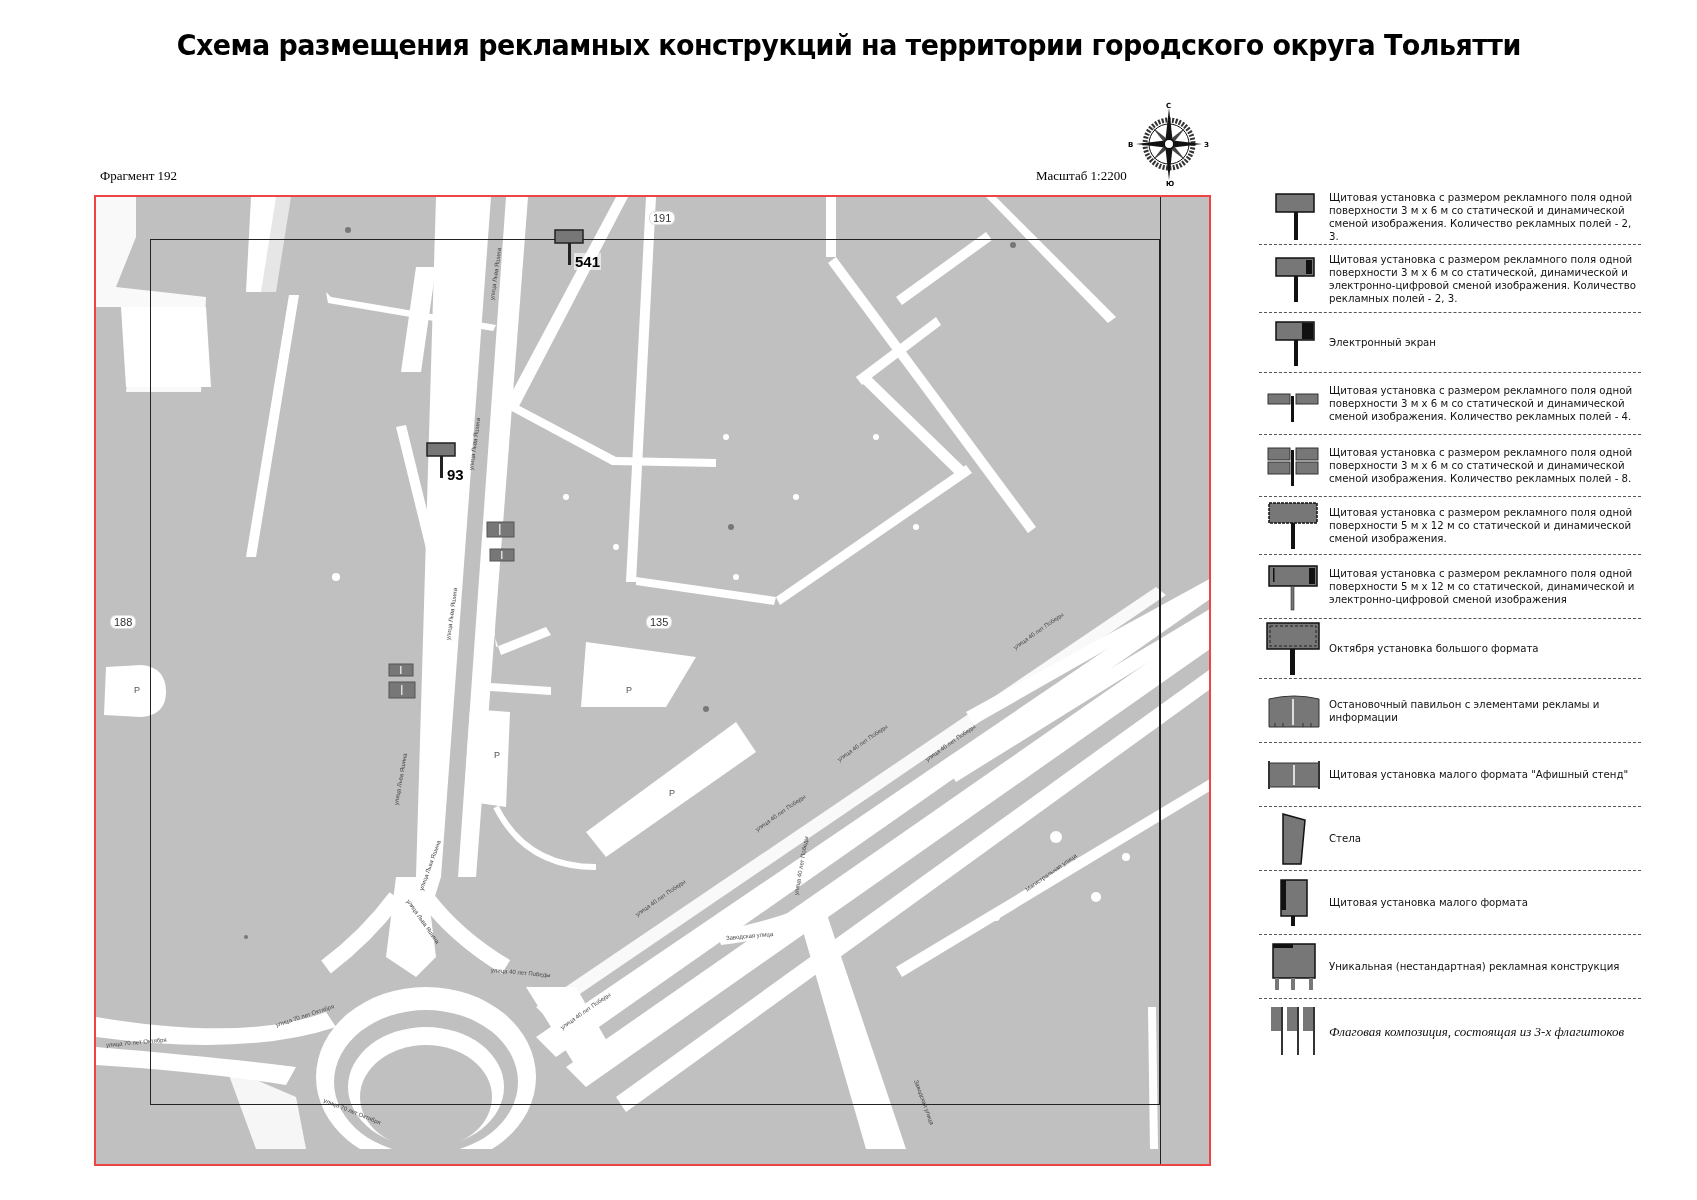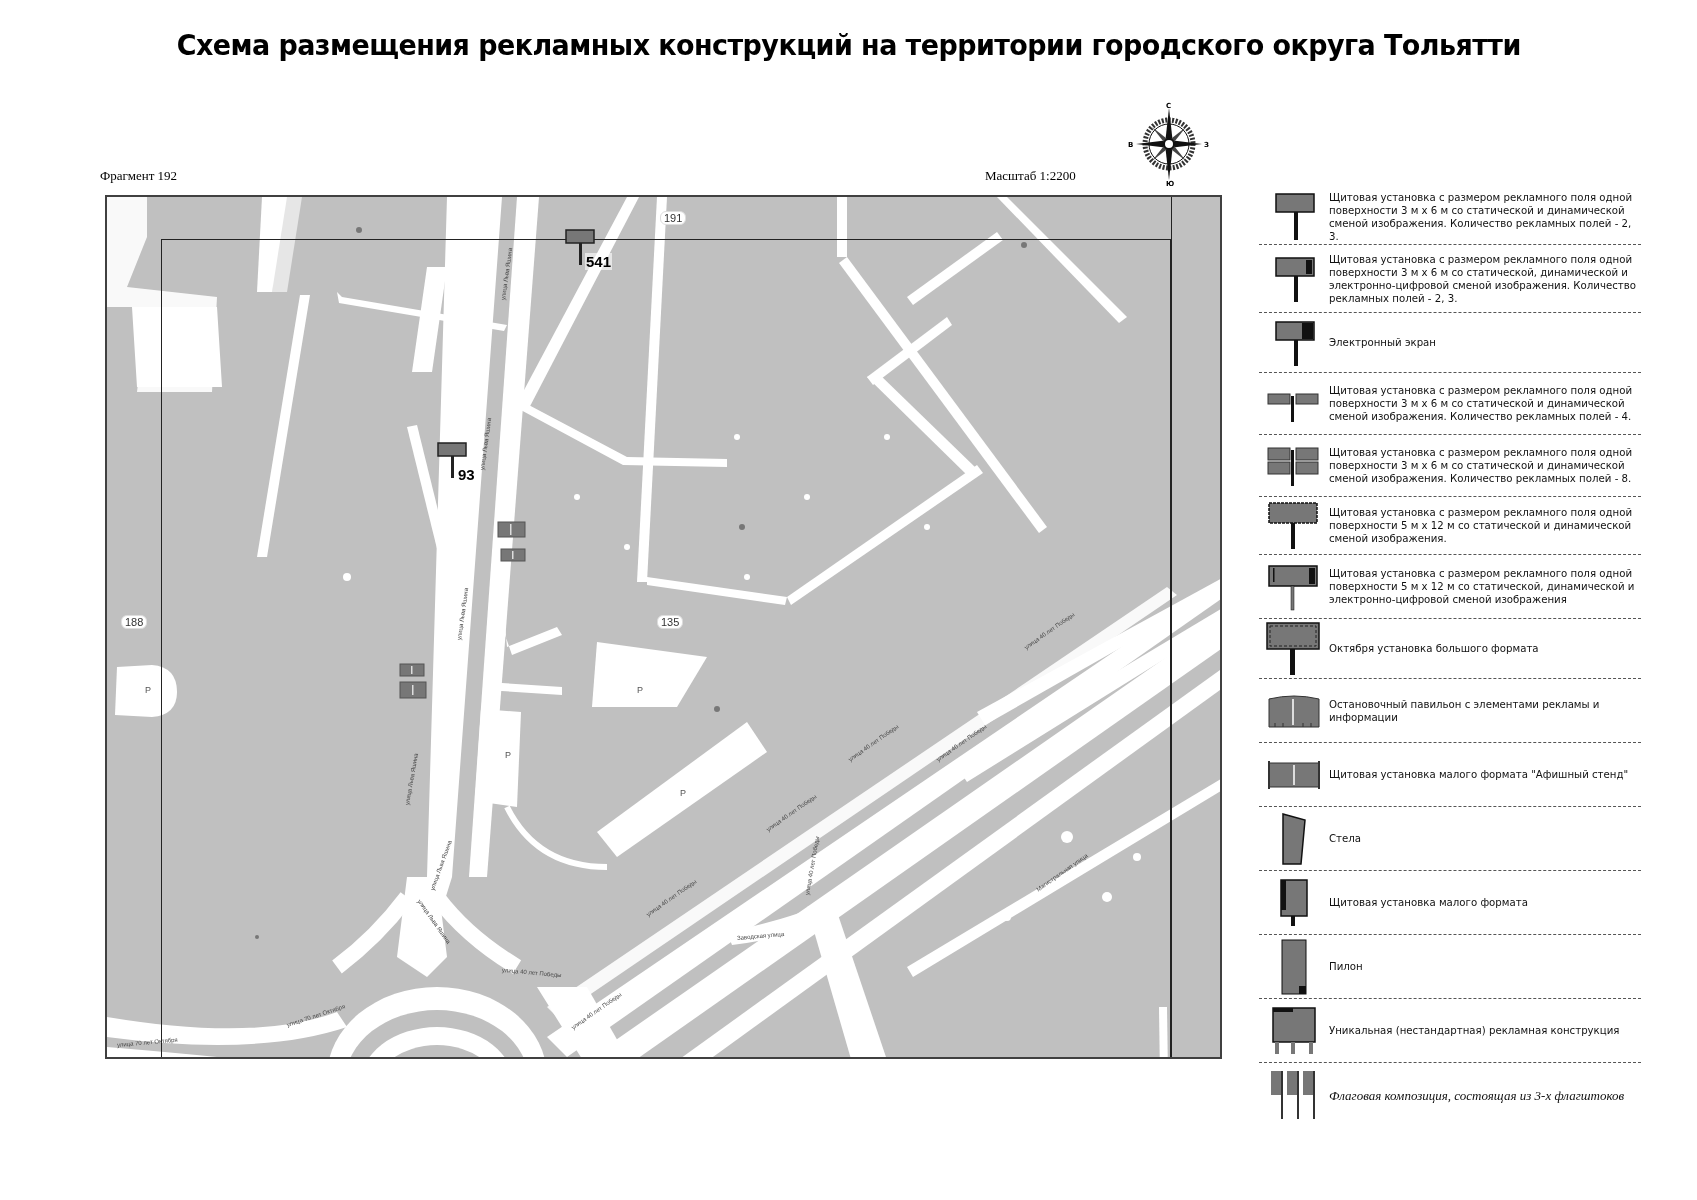--- a/index.html
+++ b/index.html
@@ -1,21 +1,21 @@
 <!DOCTYPE html>
 <html><head>
 <meta charset="utf-8">
 <style>
   html, body { margin: 0; padding: 0; background: #ffffff; }
   body { width: 1697px; height: 1200px; position: relative; overflow: hidden; font-family: "Liberation Sans", sans-serif; color: #000; }
   .title { position: absolute; left: 0; top: 28px; width: 1560px; padding-left: 190px; box-sizing: border-box; font-family: "DejaVu Sans", sans-serif; font-weight: bold; font-size: 29px; letter-spacing: -0.6px; white-space: nowrap; transform: scaleX(0.93); transform-origin: left center; }
   .frag { position: absolute; left: 92px; top: 168px; font-family: "Liberation Serif", serif; font-size: 13px; margin-left: 8px; }
-  .scale { position: absolute; left: 985px; top: 168px; font-family: "Liberation Serif", serif; font-size: 13px; }
+  .scale { position: absolute; left: 1036px; top: 168px; font-family: "Liberation Serif", serif; font-size: 13px; }
   .compass { position: absolute; left: 1128px; top: 100px; width: 82px; height: 86px; }
-  .map { position: absolute; left: 105px; top: 195px; width: 1117px; height: 864px; border: 2px solid #404040; background: #c0c0c0; overflow: hidden; box-sizing: border-box; }
+  .map { position: absolute; left: 94px; top: 195px; width: 1117px; height: 971px; border: 2px solid #ef4444; background: #c0c0c0; overflow: hidden; box-sizing: border-box; }
   .map svg.base { position: absolute; left: 0; top: 0; }
   .inner-frame { position: absolute; left: 54px; top: 42px; width: 1010px; height: 866px; border: 1.5px solid #222; box-sizing: border-box; pointer-events: none; }
   .inner-vline { position: absolute; left: 1064px; top: 0; width: 0; height: 100%; border-left: 1.5px solid #222; }
   .plot-label { position: absolute; font-size: 11px; background: #fff; border-radius: 6px; padding: 0 3px; color: #333; border: 1px solid #ddd; }
   .ad-num { position: absolute; font-weight: bold; font-size: 15px; color: #000; background: rgba(255,255,255,0.6); padding: 0 1px; }
   .street { position: absolute; font-size: 6px; color: #444; white-space: nowrap; transform-origin: left center; }
   .parking { position: absolute; font-size: 9px; color: #555; }
   .legend { position: absolute; left: 1259px; top: 165px; width: 382px; margin-top: 24px; }
   .leg-item { display: flex; align-items: center; border-bottom: 1.5px dashed #555; box-sizing: border-box; }
   .leg-icon { width: 70px; flex: 0 0 70px; display: flex; justify-content: center; align-items: center; }
@@ -330,29 +330,20 @@
       <svg width="30" height="50">
           <rect x="2" y="2" width="26" height="36" fill="#777" stroke="#111" stroke-width="1.5"></rect>
           <rect x="2" y="2" width="5" height="30" fill="#111"></rect>
           <rect x="12" y="38" width="4" height="10" fill="#111"></rect>
         </svg>
     </div>
     <div class="leg-text">Щитовая установка малого формата</div>
   </div>
   <div class="leg-item" style="height:64px;">
     <div class="leg-icon">
-      <svg width="30" height="58">
-          <rect x="3" y="2" width="24" height="54" fill="#777" stroke="#111" stroke-width="1"></rect>
-          <rect x="20" y="48" width="7" height="8" fill="#111"></rect>
-        </svg>
-    </div>
-    <div class="leg-text">Пилон</div>
-  </div>
-  <div class="leg-item" style="height:64px;">
-    <div class="leg-icon">
       <svg width="46" height="50">
           <rect x="2" y="2" width="42" height="34" fill="#777" stroke="#111" stroke-width="1.5"></rect>
           <rect x="2" y="2" width="20" height="4" fill="#111"></rect>
           <rect x="4" y="36" width="4" height="12" fill="#777"></rect>
           <rect x="20" y="36" width="4" height="12" fill="#777"></rect>
           <rect x="38" y="36" width="4" height="12" fill="#777"></rect>
         </svg>
     </div>
     <div class="leg-text">Уникальная (нестандартная) рекламная конструкция</div>
   </div>

